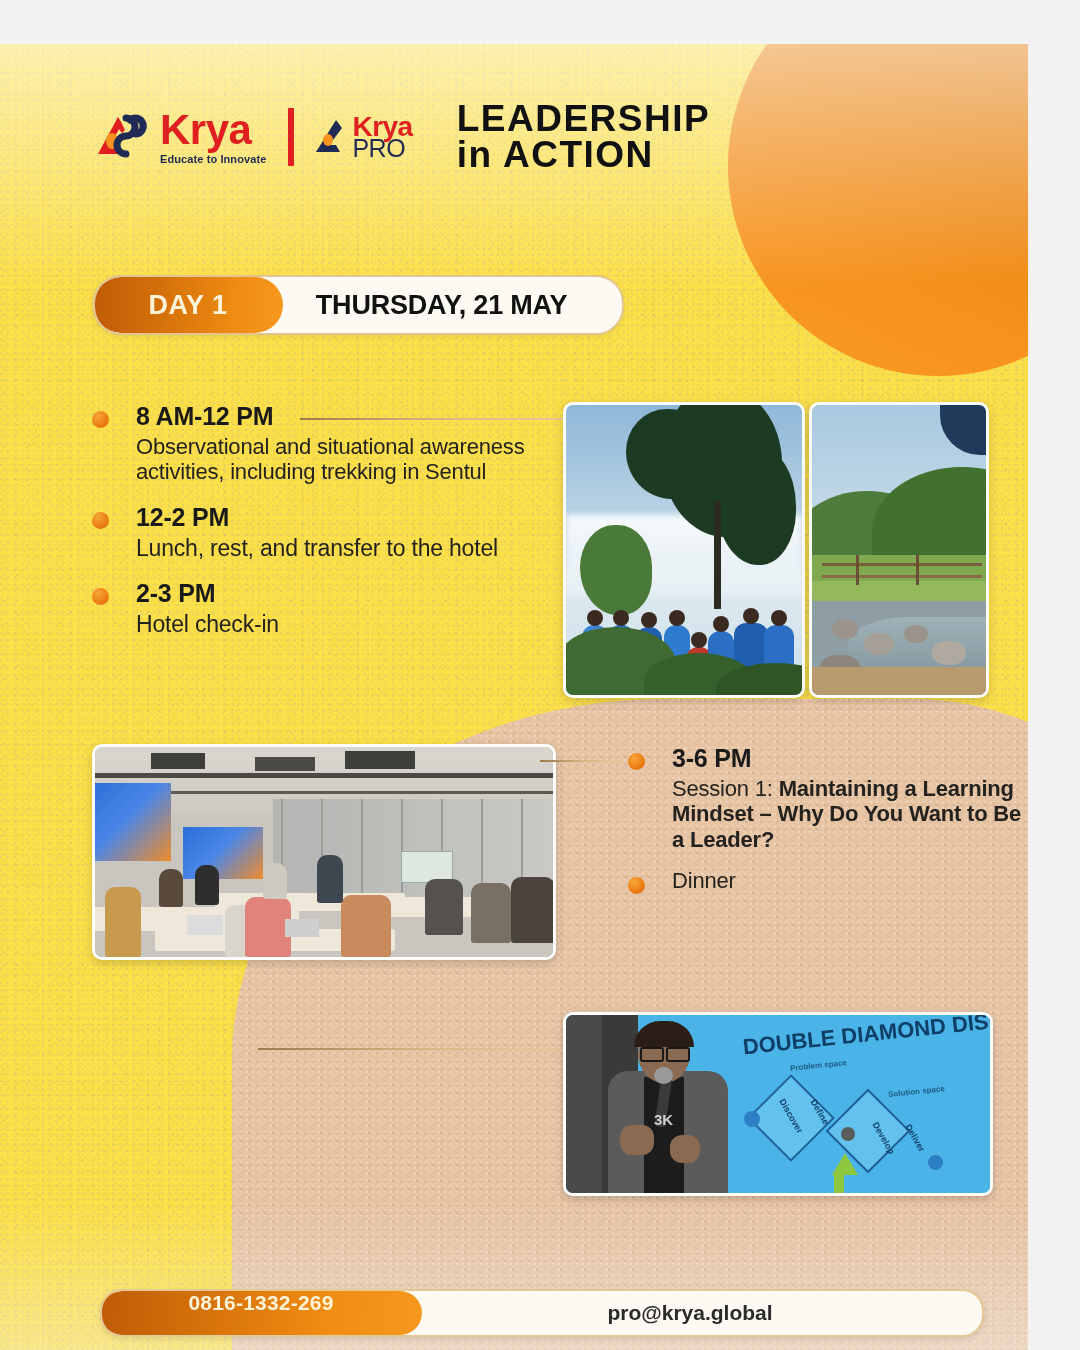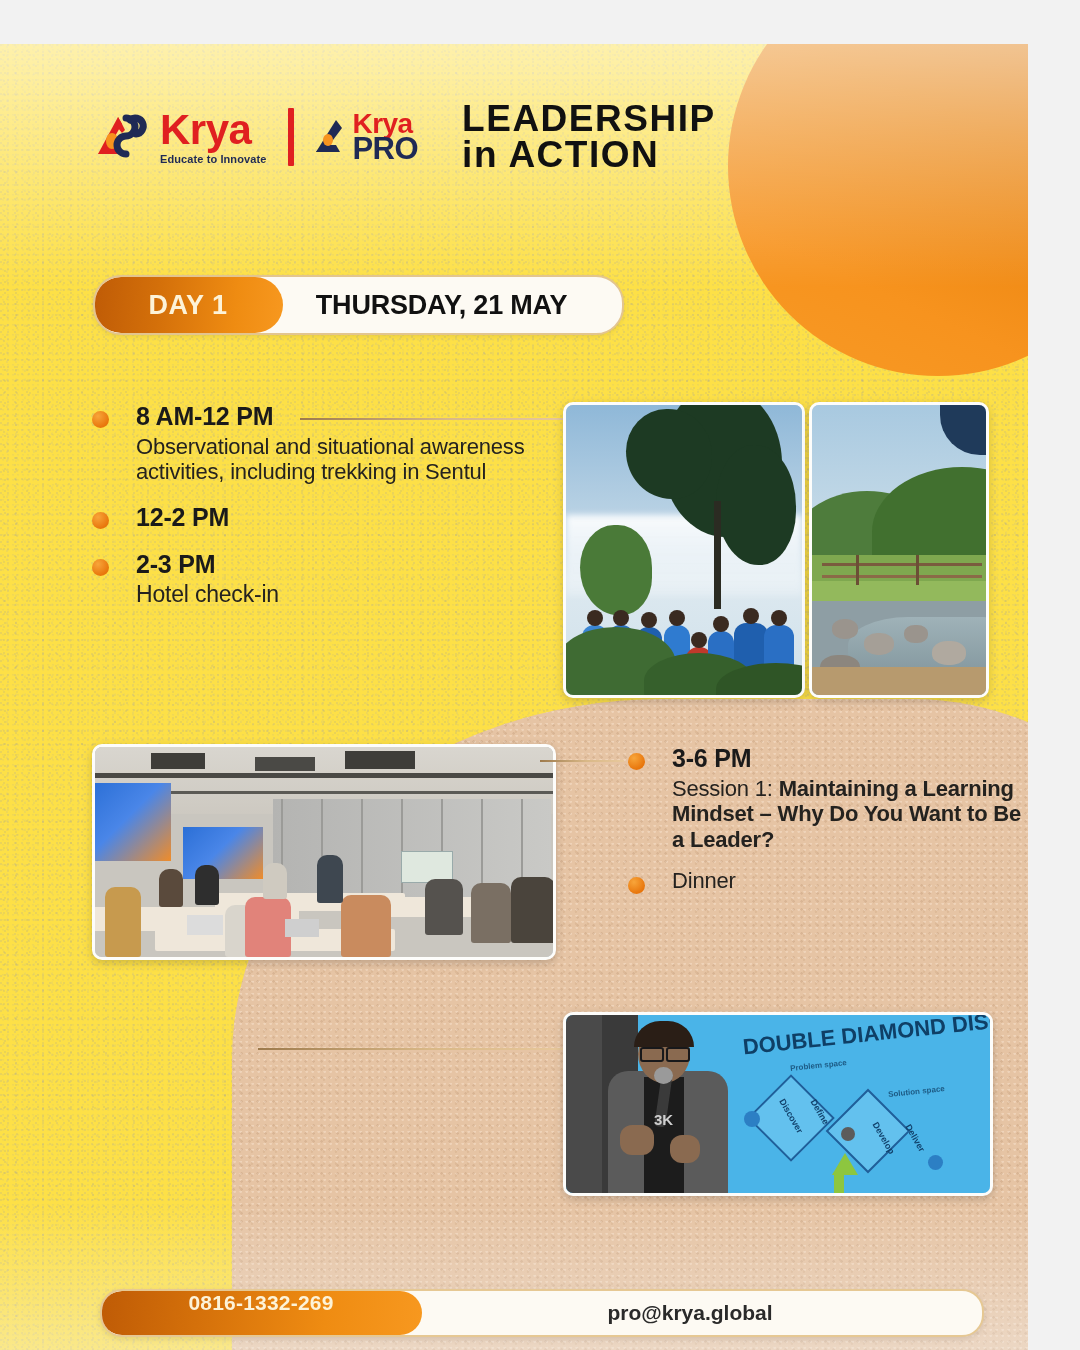--- a/index.html
+++ b/index.html
@@ -63,21 +63,21 @@
   .krya-words{display:flex;flex-direction:column;line-height:1;}
   .krya-name{font-size:42px;font-weight:700;color:#e02020;letter-spacing:-.5px;font-family:"Liberation Sans",sans-serif;}
   .krya-tag{font-size:11px;font-weight:700;color:#1f2a55;margin-top:3px;letter-spacing:.1px;}
 
   .divider-bar{width:6px;height:58px;background:#e02020;margin:0 16px 0 22px;border-radius:1px;}
 
   .pro-logo{display:flex;align-items:center;gap:2px;}
   .pro-mark{width:40px;height:46px;flex:none;}
   .pro-words{display:flex;flex-direction:column;line-height:.9;}
   .pro-krya{font-size:28px;font-weight:700;color:#e02020;letter-spacing:-.5px;}
-  .pro-pro{font-size:31px;font-weight:700;color:#1f2a55;letter-spacing:-.5px;margin-top:-2px;}
+  .pro-pro{font-size:25px;font-weight:400;color:#1f2a55;letter-spacing:-.5px;margin-top:-2px;}
 
   .lia{margin-left:44px;line-height:.92;color:#111;}
   .lia .l1{font-size:37px;font-weight:800;letter-spacing:1.5px;}
   .lia .l2{font-size:37px;font-weight:800;letter-spacing:1.5px;margin-top:2px;}
 
   
   .daybar{
     position:absolute;left:93px;top:231px;width:527px;height:56px;
     background:#fdfaf3;border:2px solid #e3c58f;border-radius:28px;
     display:flex;align-items:center;overflow:hidden;
@@ -240,20 +240,21 @@
   <div class="connector" id="conn-a"></div>
   <div class="sched" id="block-a">
     <div class="item">
       <div class="dot"></div>
       <div class="time">8 AM-12 PM</div>
       <div class="desc">Observational and situational awareness activities, including trekking in Sentul</div>
     </div>
     <div class="item">
       <div class="dot"></div>
       <div class="time">12-2 PM</div>
+      <div class="desc small">Lunch, rest, and transfer to the hotel</div>
     </div>
     <div class="item">
       <div class="dot"></div>
       <div class="time">2-3 PM</div>
       <div class="desc small">Hotel check-in</div>
     </div>
   </div>
 
   <div class="photo" id="photo-trek1">
     <div class="ph">

